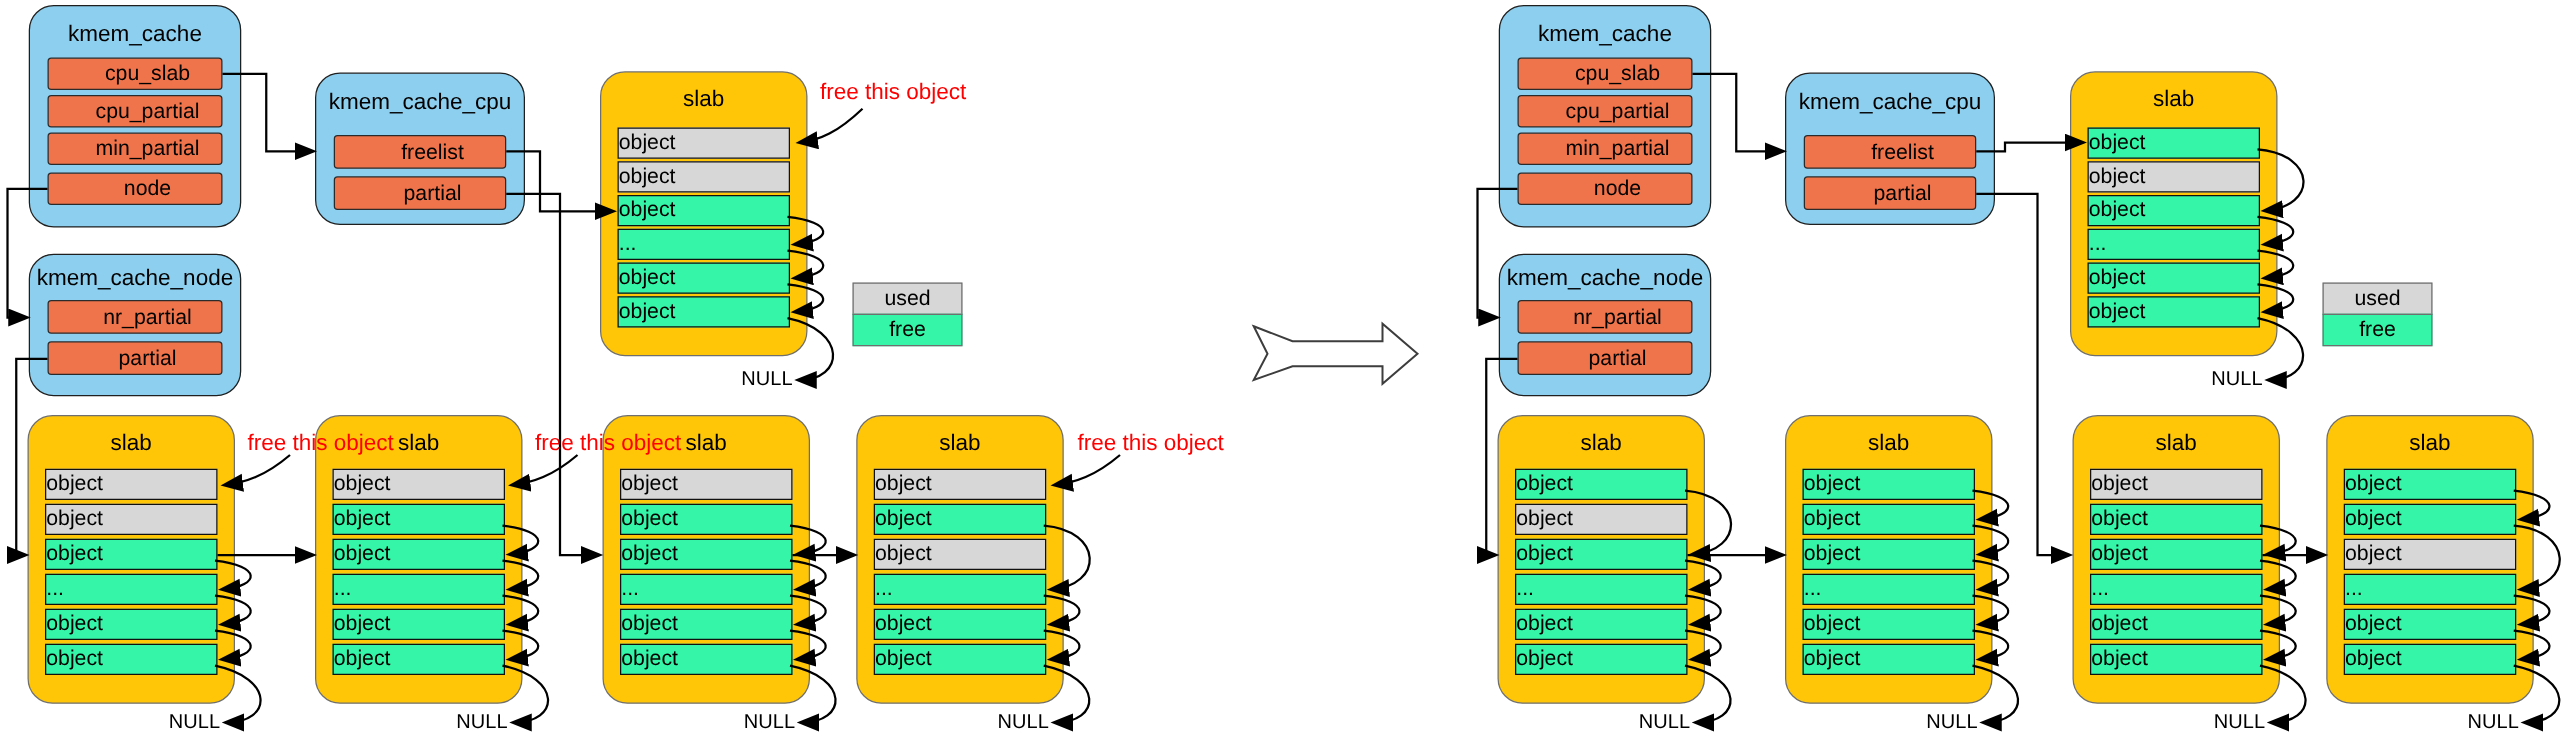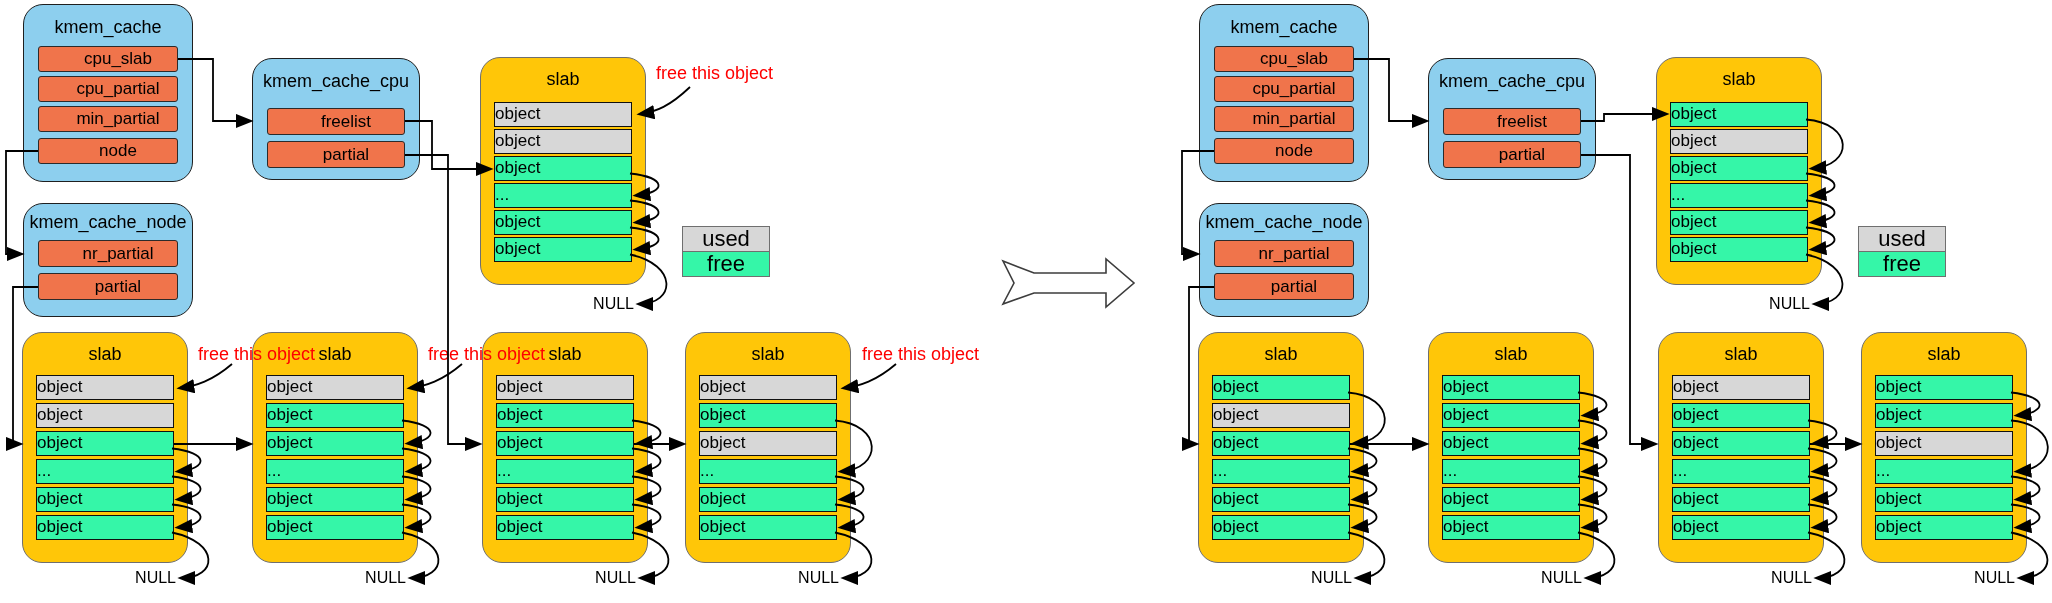--- a/index.html
+++ b/index.html
@@ -9,21 +9,21 @@
   }
   .abs{position:absolute;box-sizing:border-box;}
   .struct{border:1.6px solid #1f1f1f;border-radius:20px;}
   .slab{border:1.6px solid #6f6f6f;border-radius:20px;}
   .struct-title,.slab-title{position:absolute;left:0;width:100%;text-align:center;
     font-size:18px;line-height:20px;white-space:nowrap;}
   .field{border:1.2px solid #2b2b2b;border-radius:3px;text-align:center;
     font-size:17px;overflow:hidden;white-space:nowrap;padding-left:20px;}
   .obj{border:1.1px solid #101010;text-align:left;font-size:17px;
     overflow:hidden;white-space:nowrap;}
-  .legend-row{border:1.2px solid #6f6f6f;text-align:center;font-size:22px;}
+  .legend-row{border:1.2px solid #6f6f6f;text-align:center;font-size:17px;}
   .null-label{font-size:16px;text-align:right;white-space:nowrap;}
   .free-label{font-size:18px;white-space:nowrap;}
   svg.overlay{position:absolute;left:0;top:0;pointer-events:none;}
 </style>
 </head>
 <body>
 
 <div id="canvas">
     <div class="abs struct" style="left: 23px; top: 4px; width: 170px; height: 178px; background: rgb(141, 207, 238);">
       <div class="struct-title" style="top: 12px;">kmem_cache</div>

